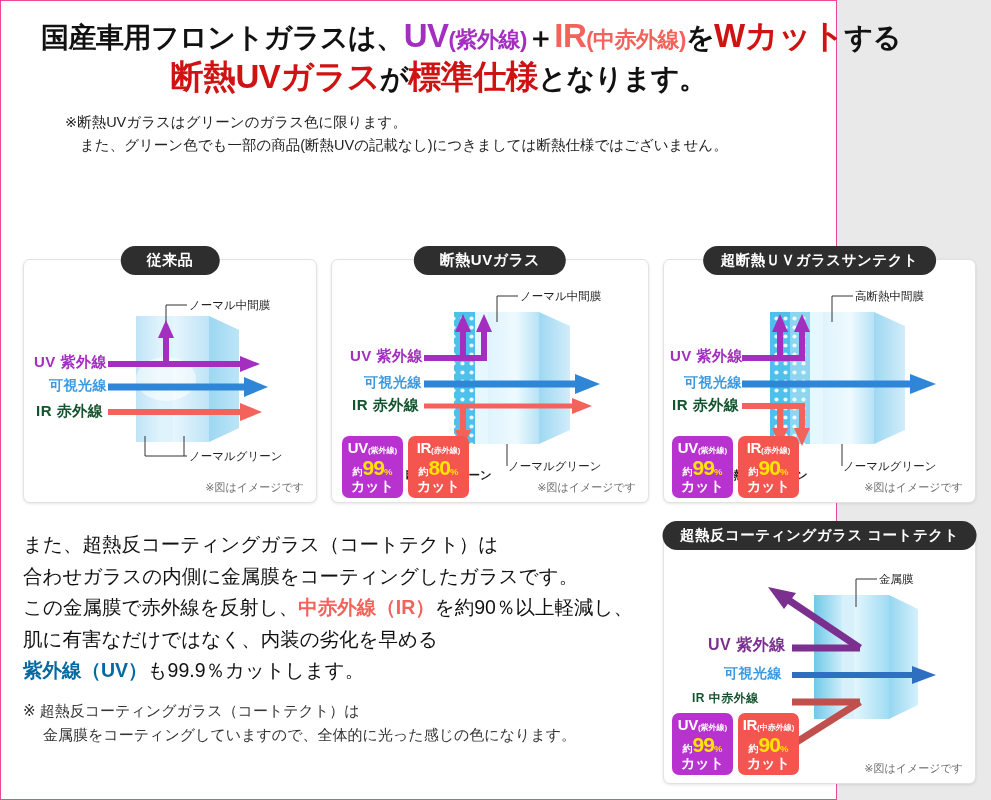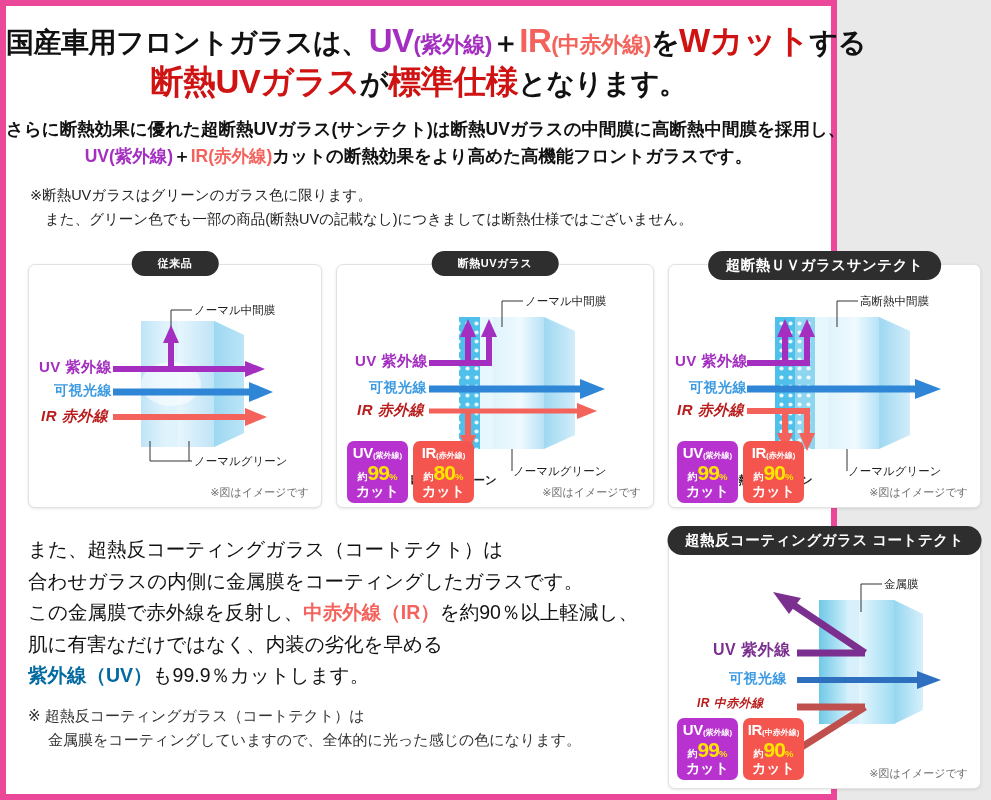--- a/index.html
+++ b/index.html
@@ -6,21 +6,22 @@
   html, body {
     width: 991px; height: 800px;
     background: #e9e9e9;
     font-family: "Liberation Sans", "DejaVu Sans", sans-serif;
     overflow: hidden;
   }
   #page {
     position: relative;
     width: 837px; height: 800px;
     background: #ffffff;
-    border: 6px solid #ec4899;
+    border: 1px solid #ec4899;
+    padding-left: 40px;
   }
 
   
   #header { padding: 16px 0 0 0; text-align: center; }
   .h-line { white-space: nowrap; line-height: 1.18; }
   .h1 { font-size: 27px; font-weight: bold; letter-spacing: -0.5px; }
   .h2 { font-size: 29px; font-weight: bold; letter-spacing: -0.5px; margin-top: 2px; }
   .t-black { color: #111111; }
   .t-uv   { color: #a32ec0; }
   .t-ir   { color: #f4625c; }
@@ -57,21 +58,21 @@
   }
   .panel-title {
     position: absolute;
     top: -14px; left: 50%;
     transform: translateX(-50%);
     background: #2e2e2e;
     color: #ffffff;
     font-weight: bold;
     border-radius: 16px;
     padding: 5px 26px;
-    font-size: 11px;
+    font-size: 15px;
     white-space: nowrap;
     letter-spacing: 0.5px;
   }
   .panel-title.tight { padding: 5px 18px; font-size: 14.5px; }
   .fig-note {
     position: absolute;
     right: 12px; bottom: 7px;
     font-size: 11px;
     color: #6d6d6d;
     white-space: nowrap;
@@ -81,21 +82,21 @@
 
   
   .ray-label {
     position: absolute;
     font-weight: bold;
     white-space: nowrap;
     letter-spacing: 0.5px;
   }
   .lbl-uv  { color: #a32ec0; }
   .lbl-vis { color: #3b9ae1; }
-  .lbl-ir  { color: #b91c1c; font-style: italic; }
+  .lbl-ir  { color: #14532d; }
 
   
   .callout {
     position: absolute;
     font-size: 11.5px;
     color: #1c1c1c;
     white-space: nowrap;
     font-weight: normal;
   }
   .callout.bold { font-weight: bold; }
@@ -142,24 +143,20 @@
 </head>
 <body>
 
 <div id="page">
 
   <div id="header">
     <div class="h-line h1" id="hl1"><span class="t-black sz-mid">国産車用フロントガラスは、</span><span class="t-uv sz-big">UV</span><span class="t-uv sz-small">(紫外線)</span><span class="t-black sz-mid">＋</span><span class="t-ir sz-big">IR</span><span class="t-ir sz-small">(中赤外線)</span><span class="t-black sz-mid">を</span><span class="t-red sz-big">Wカット</span><span class="t-black sz-mid">する</span></div>
     <div class="h-line h2" id="hl2"><span class="t-red sz-big">断熱UVガラス</span><span class="t-black sz-mid">が</span><span class="t-red sz-big">標準仕様</span><span class="t-black sz-mid">となります。</span></div>
   </div>
 
-  <div id="subhead">
-    <div class="sub-line">さらに断熱効果に優れた超断熱UVガラス(サンテクト)は断熱UVガラスの中間膜に高断熱中間膜を採用し、</div>
-    <div class="sub-line" id="sub2"><span class="sub-uv">UV(紫外線)</span><span>＋</span><span class="sub-ir">IR(赤外線)</span><span>カットの断熱効果をより高めた高機能フロントガラスです。</span></div>
-  </div>
 
   <div id="notes">
     <div>※断熱UVガラスはグリーンのガラス色に限ります。</div>
     <div class="note-indent">また、グリーン色でも一部の商品(断熱UVの記載なし)につきましては断熱仕様ではございません。</div>
   </div>
 
   <div class="panel" style="left:22px; top:258px; width:294px; height:244px;">
     <div class="panel-title">従来品</div>
     <div class="stage">
       <svg width="294" height="244" viewBox="0 0 294 244">

